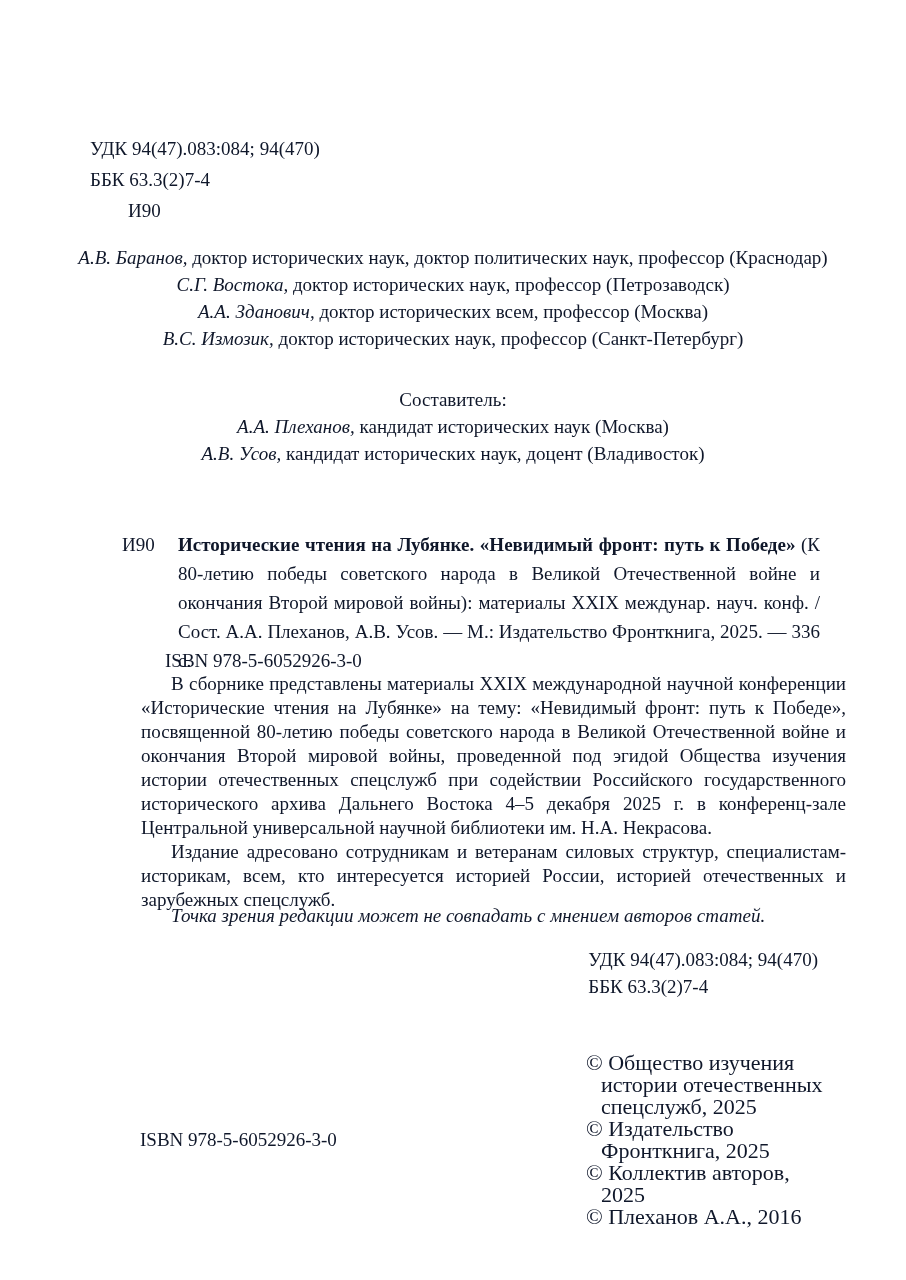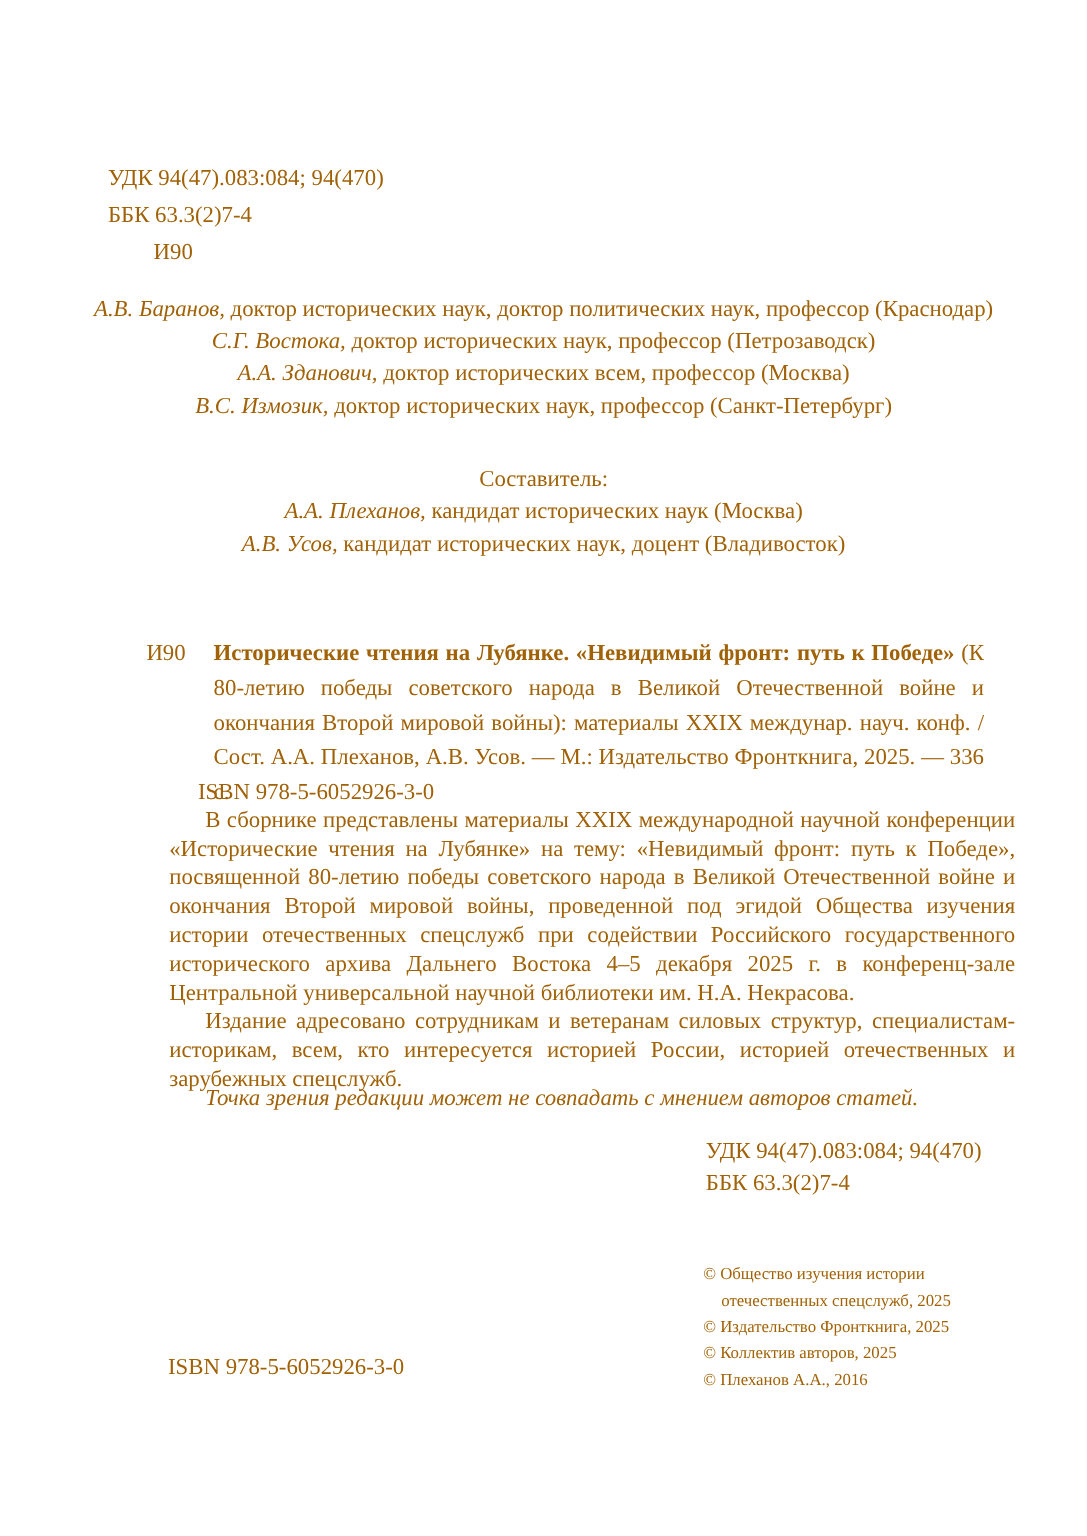--- a/index.html
+++ b/index.html
@@ -1,20 +1,20 @@
 <!DOCTYPE html>
 <html><head>
 <meta charset="utf-8">
 <style>
   html,body { margin:0; padding:0; background:#ffffff; }
   .page {
     position:relative;
     width:906px; height:1280px;
     background:#ffffff;
-    color:#a16207;
+    color:#0f172a;
     font-family:"Liberation Serif", serif;
     font-size:19px;
     overflow:hidden;
   }
   
   .codes-top { position:absolute; left:90px; top:133px; line-height:31px; }
   .codes-top .sign { padding-left:38px; }
   
   .centered-block { position:absolute; left:0; width:906px; text-align:center; line-height:27px; }
   .editorial { top:244px; }
@@ -26,21 +26,21 @@
   .bib .bib-text { margin-left:56px; text-align:justify; line-height:29px; }
   .bib .bib-title { font-weight:bold; }
   .isbn-mid { position:absolute; left:165px; top:649px; line-height:24px; }
   
   .annotation { position:absolute; left:141px; top:672px; width:705px; text-align:justify; line-height:24px; }
   .annotation p { margin:0; text-indent:30px; }
   .disclaimer { position:absolute; left:141px; top:904px; width:705px; font-style:italic; text-indent:30px; line-height:24px; }
   
   .codes-bottom { position:absolute; right:88px; top:946px; text-align:left; line-height:27px; }
   
-  .copyrights { position:absolute; left:586px; top:1052px; width:252px; font-size:14px; line-height:22px; }
+  .copyrights { position:absolute; left:586px; top:1052px; width:252px; font-size:22px; line-height:22px; }
   .copyrights .c-line { padding-left:15px; text-indent:-15px; }
   .isbn-bottom { position:absolute; left:140px; top:1129px; line-height:22px; }
 </style>
 </head>
 <body>
 
 <div class="page">
 
   <div class="codes-top">
     <div>УДК 94(47).083:084; 94(470)</div>

